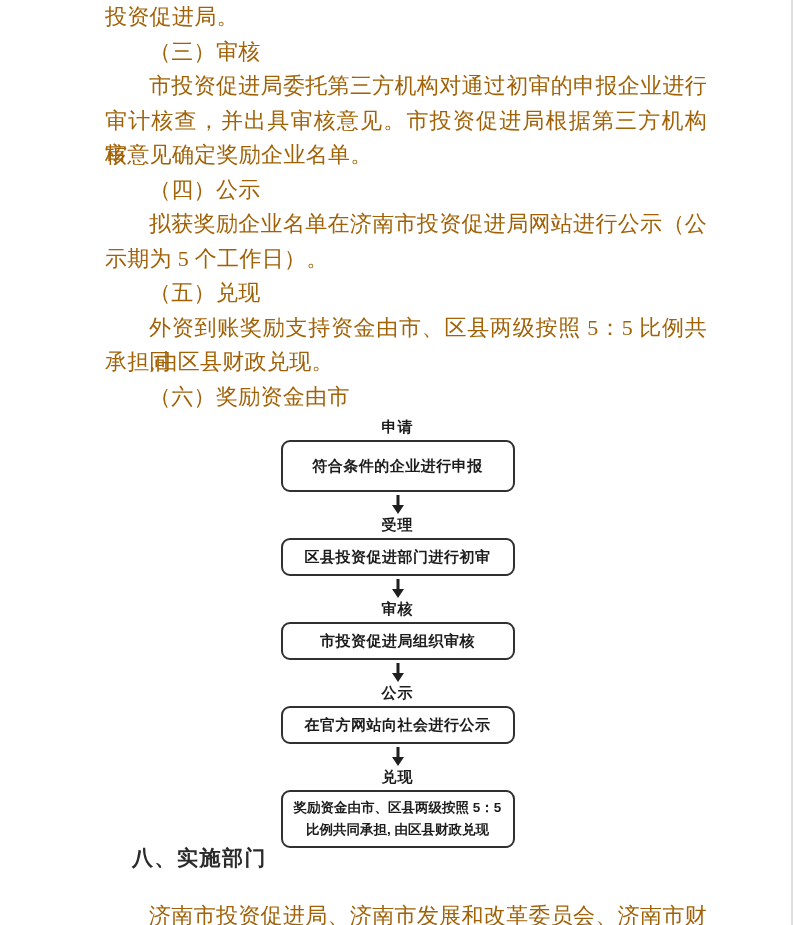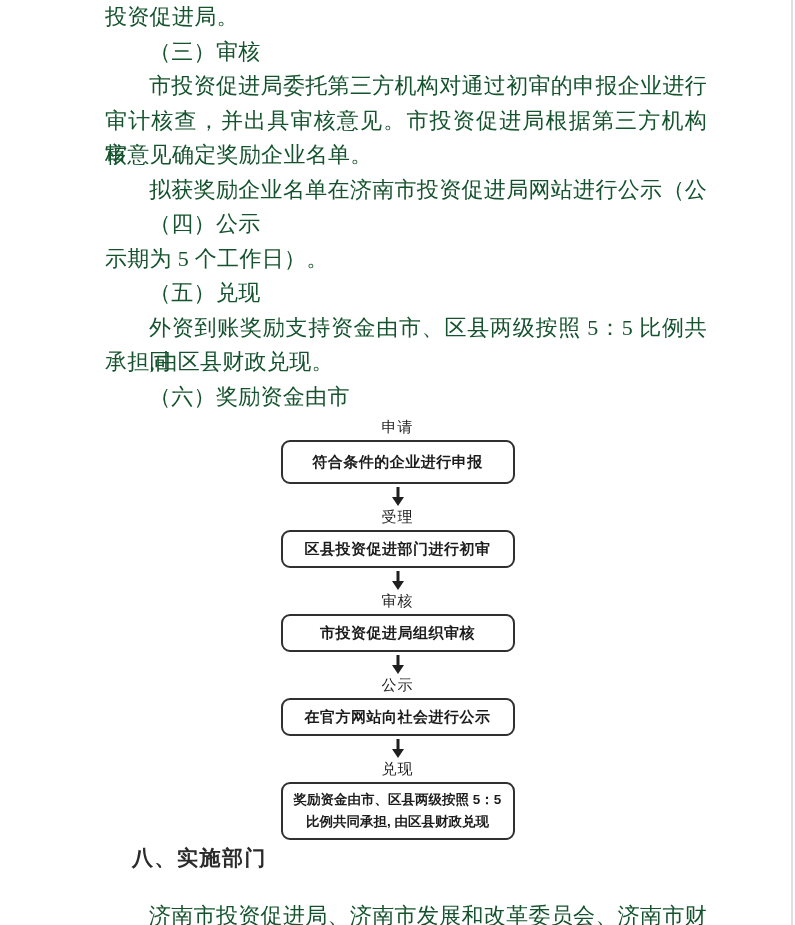--- a/index.html
+++ b/index.html
@@ -28,41 +28,41 @@
     left: 105px;
     top: 0;
     width: 602px;
   }
   .line {
     height: 34.5px;
     line-height: 34.5px;
     font-size: 22px;
     letter-spacing: 0.3px;
     font-family: "Liberation Serif", "DejaVu Serif", serif;
-    color: #14532d;
+    color: #a16207;
   }
   .line.indent { padding-left: 44px; }
   .line.justify {
     text-align: justify;
     text-align-last: justify;
   }
   
   .flow {
     position: absolute;
     left: 0;
     top: 416px;
     width: 795px;
     display: flex;
     flex-direction: column;
     align-items: center;
     font-family: "Liberation Sans", "DejaVu Sans", sans-serif;
     color: #1c1c1c;
   }
   .flow-label {
-    font-weight: normal;
+    font-weight: bold;
     font-size: 15px;
     height: 18px;
     line-height: 18px;
     margin-top: 2px;
     letter-spacing: 1px;
   }
   .flow-box {
     box-sizing: border-box;
     width: 234px;
     height: 38px;
@@ -72,21 +72,21 @@
     background: #ffffff;
     display: flex;
     flex-direction: column;
     align-items: center;
     justify-content: center;
     font-weight: bold;
     font-size: 15px;
     letter-spacing: 0.5px;
     text-align: center;
   }
-  .flow-box.first { height: 44px; margin-top: 4px; }
+  .flow-box.first { height: 52px; margin-top: 4px; }
   .flow-box.large {
     height: 58px;
     font-size: 13.5px;
     line-height: 1.6;
     letter-spacing: 0;
   }
   .flow-arrow {
     height: 19px;
     margin-top: 3px;
     line-height: 0;
@@ -115,22 +115,22 @@
 
 <div class="page">
   <div class="edge-line"></div>
 
   <div class="text-block">
     <div class="line">投资促进局。</div>
     <div class="line indent">（三）审核</div>
     <div class="line indent justify">市投资促进局委托第三方机构对通过初审的申报企业进行</div>
     <div class="line justify">审计核查，并出具审核意见。市投资促进局根据第三方机构审</div>
     <div class="line">核意见确定奖励企业名单。</div>
+    <div class="line indent">（四）公示</div>
     <div class="line indent justify">拟获奖励企业名单在济南市投资促进局网站进行公示（公</div>
-    <div class="line indent">（四）公示</div>
     <div class="line">示期为 5 个工作日）。</div>
     <div class="line indent">（五）兑现</div>
     <div class="line indent justify">外资到账奖励支持资金由市、区县两级按照 5：5 比例共同</div>
     <div class="line">承担,由区县财政兑现。</div>
     <div class="line indent">（六）奖励资金由市</div>
   </div>
 
   <div class="flow">
 
     <div class="flow-label">申请</div>

